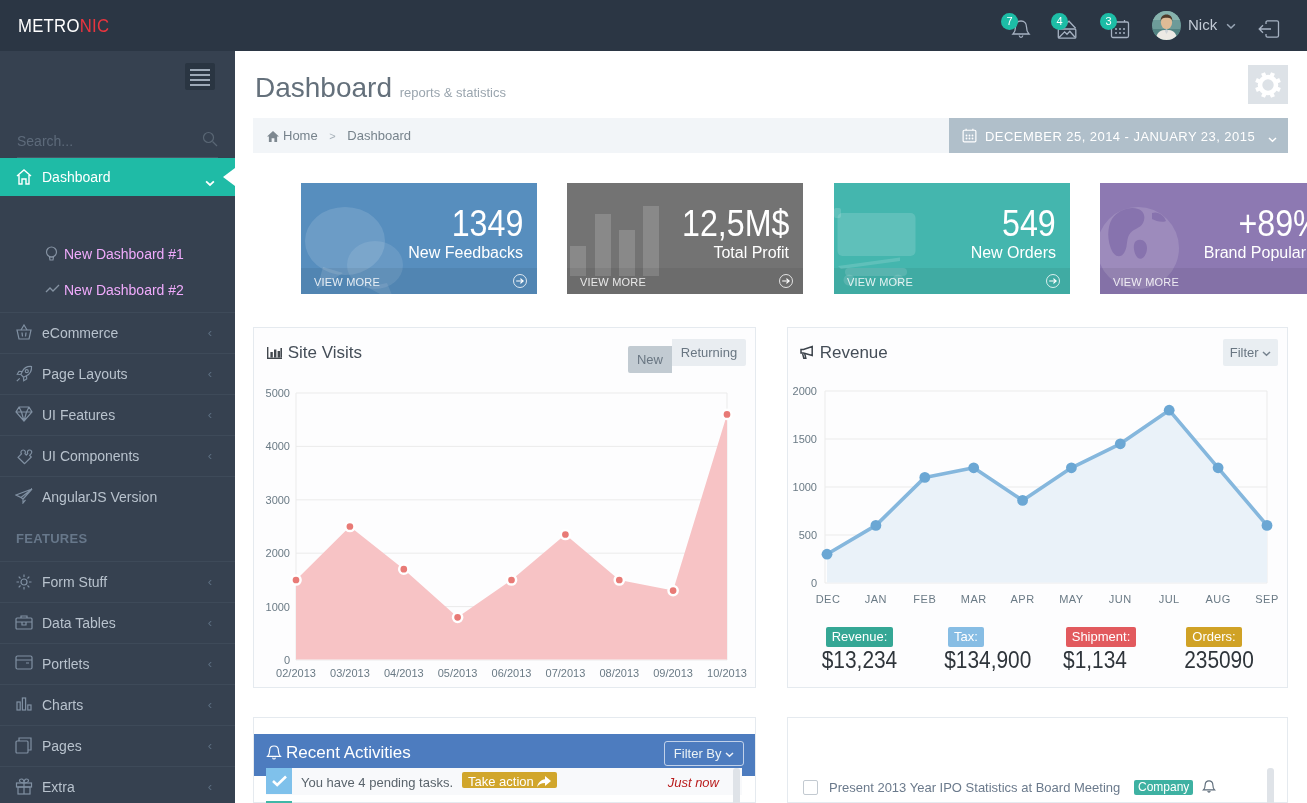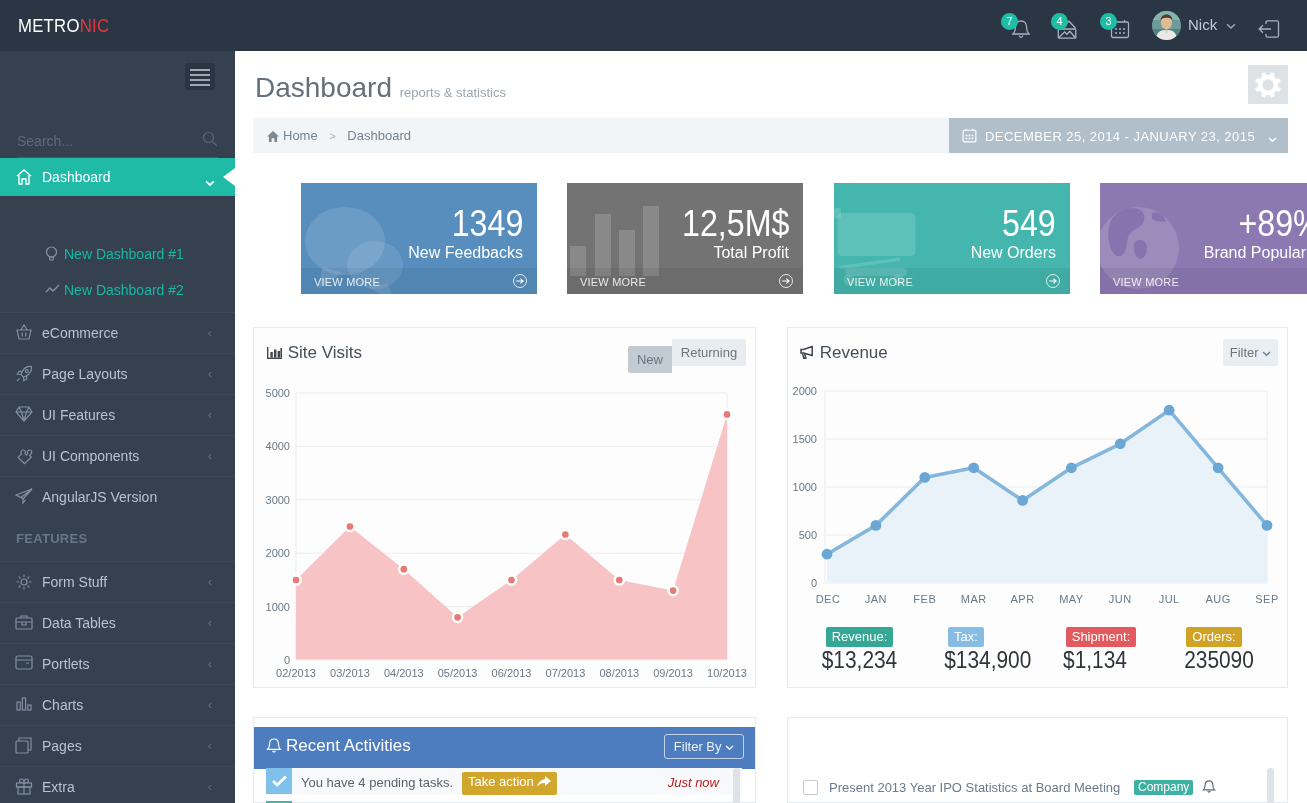--- a/index.html
+++ b/index.html
@@ -26,21 +26,21 @@
 .sb-search .ph { position:absolute; left:0; top:8px; color:#5d6a7a; font-size:14px; }
 .sb-search svg { position:absolute; right:0; top:6px; }
 .mitem { position:absolute; left:0; width:235px; height:41px; border-top:1px solid #3e4a59; color:#b8c2cd; font-size:14px; }
 .mitem .txt { position:absolute; left:42px; top:12px; }
 .mitem .mi { position:absolute; left:15px; top:11px; width:18px; height:18px; }
 .mitem .chev { position:absolute; right:23px; top:12px; color:#5c6e80; font-size:13px; }
 .mactive { position:absolute; left:0; top:107px; width:235px; height:38px; background:#1fbba6; color:#fff; font-size:14px; }
 .mactive .txt { position:absolute; left:42px; top:11px; }
 .mactive .arrow { position:absolute; right:0; top:10px; width:0; height:0;
   border-top:9px solid transparent; border-bottom:9px solid transparent; border-right:12px solid #fff; }
-.smitem { position:absolute; left:0; width:235px; height:36px; color:#14b8a6; font-size:14px; }
+.smitem { position:absolute; left:0; width:235px; height:36px; color:#f0abfc; font-size:14px; }
 .smitem .txt { position:absolute; left:64px; top:10px; }
 .smitem .mi { position:absolute; left:45px; top:10px; width:14px; height:15px; }
 .smactive { background:#3d4a5a; color:#d9dfe7; }
 .mheading { position:absolute; left:16px; color:#67778a; font-size:13px; font-weight:bold; letter-spacing:0.3px;}
 .page-title { position:absolute; left:255px; top:72px; font-size:28px; color:#64707b; }
 .page-title small { font-size:13px; color:#9aa5ae; margin-left:0; }
 .gear-btn { position:absolute; left:1248px; top:65px; width:40px; height:39px; background:#dde2e7; border-radius:0; }
 .crumb-bar { position:absolute; left:253px; top:118px; width:1035px; height:35px; background:#f2f5f8; }
 .crumb { position:absolute; left:14px; top:10px; font-size:13px; color:#77838c; }
 .crumb .sep { color:#a6b0b8; margin:0 10px; font-size:11px; }
@@ -62,21 +62,21 @@
 
 .portlet { position:absolute; background:#fdfdfe; border:1px solid #e5eaef; }
 .ptitle { position:absolute; left:13px; top:15px; font-size:17px; color:#454e58; }
 .axis { font-size:11px; fill:#6a7a85; }
 .btn-gray { position:absolute; font-size:13px; color:#697682; text-align:center; }
 .statcol { position:absolute; top:627px; text-align:center; }
 .statcol .badge { display:inline-block; color:#fff; font-size:13px; padding:2px 6px 3px; border-radius:2px; }
 .statcol .val { margin-top:-1px; font-size:24px; color:#2f353b; transform:scaleX(0.87); }
 
 
-.whead { position:absolute; left:0; top:9px; height:42px; width:100%; color:#fff; }
+.whead { position:absolute; left:0; top:16px; height:42px; width:100%; color:#fff; }
 .whead .wt { position:absolute; left:32px; top:9px; font-size:17px; }
 .wbtn { position:absolute; border:1px solid rgba(255,255,255,0.65); border-radius:3px; color:#eaf2f5; font-size:13px; text-align:center; }
 .scrollbar { position:absolute; width:6px; background:#dfe3e8; border-radius:3px; }
 </style>
 </head>
 <body>
 
 <div class="top-header">
   <div class="logo">METRO<span>NIC</span></div>
 
@@ -554,21 +554,21 @@
           <path d="M1 1 L4.5 4.3 L8 1" fill="none" stroke="rgba(255,255,255,0.9)" stroke-width="1.5"></path>
         </svg></div>
   </div>
   <div style="position:absolute;left:12px;top:50px;width:476px;height:27px;background:#f8f9fb;"></div>
   <div style="position:absolute;left:12px;top:50px;width:26px;height:26px;background:#7fc1eb;">
     <svg width="15" height="12" viewBox="0 0 15 12" style="position:absolute;left:6px;top:7px;">
         <path d="M1 6 L5.2 10 L14 1.5" fill="none" stroke="#fff" stroke-width="2.6"></path>
       </svg>
   </div>
   <div style="position:absolute;left:47px;top:57px;font-size:13px;color:#5a646c;">You have 4 pending tasks.</div>
-  <div style="position:absolute;left:208px;top:54px;height:23px;background:#d1a62c;border-radius:2px;color:#fff;font-size:13px;line-height:19px;padding:0 6px;">Take action
+  <div style="position:absolute;left:208px;top:54px;height:16px;background:#d1a62c;border-radius:2px;color:#fff;font-size:13px;line-height:19px;padding:0 6px;">Take action
     <svg width="14" height="11" viewBox="0 0 14 11" style="vertical-align:-1px;">
         <path d="M8 0 L14 5 L8 10 L8 7 C4 7 2 8.5 0 11 C1 6.5 4 3.8 8 3.2 Z" fill="#fff"></path>
       </svg>
   </div>
   <div style="position:absolute;right:36px;top:57px;font-size:13px;color:#b91c1c;font-style:italic;">Just now</div>
   <div class="scrollbar" style="right:15px;top:50px;height:40px;width:7px;"></div>
   <div style="position:absolute;left:12px;top:83px;width:26px;height:26px;background:#40b7a7;"></div>
 </div>
 
 <div class="portlet" style="left:787px; top:717px; width:501px; height:86px; background:#fff;">

